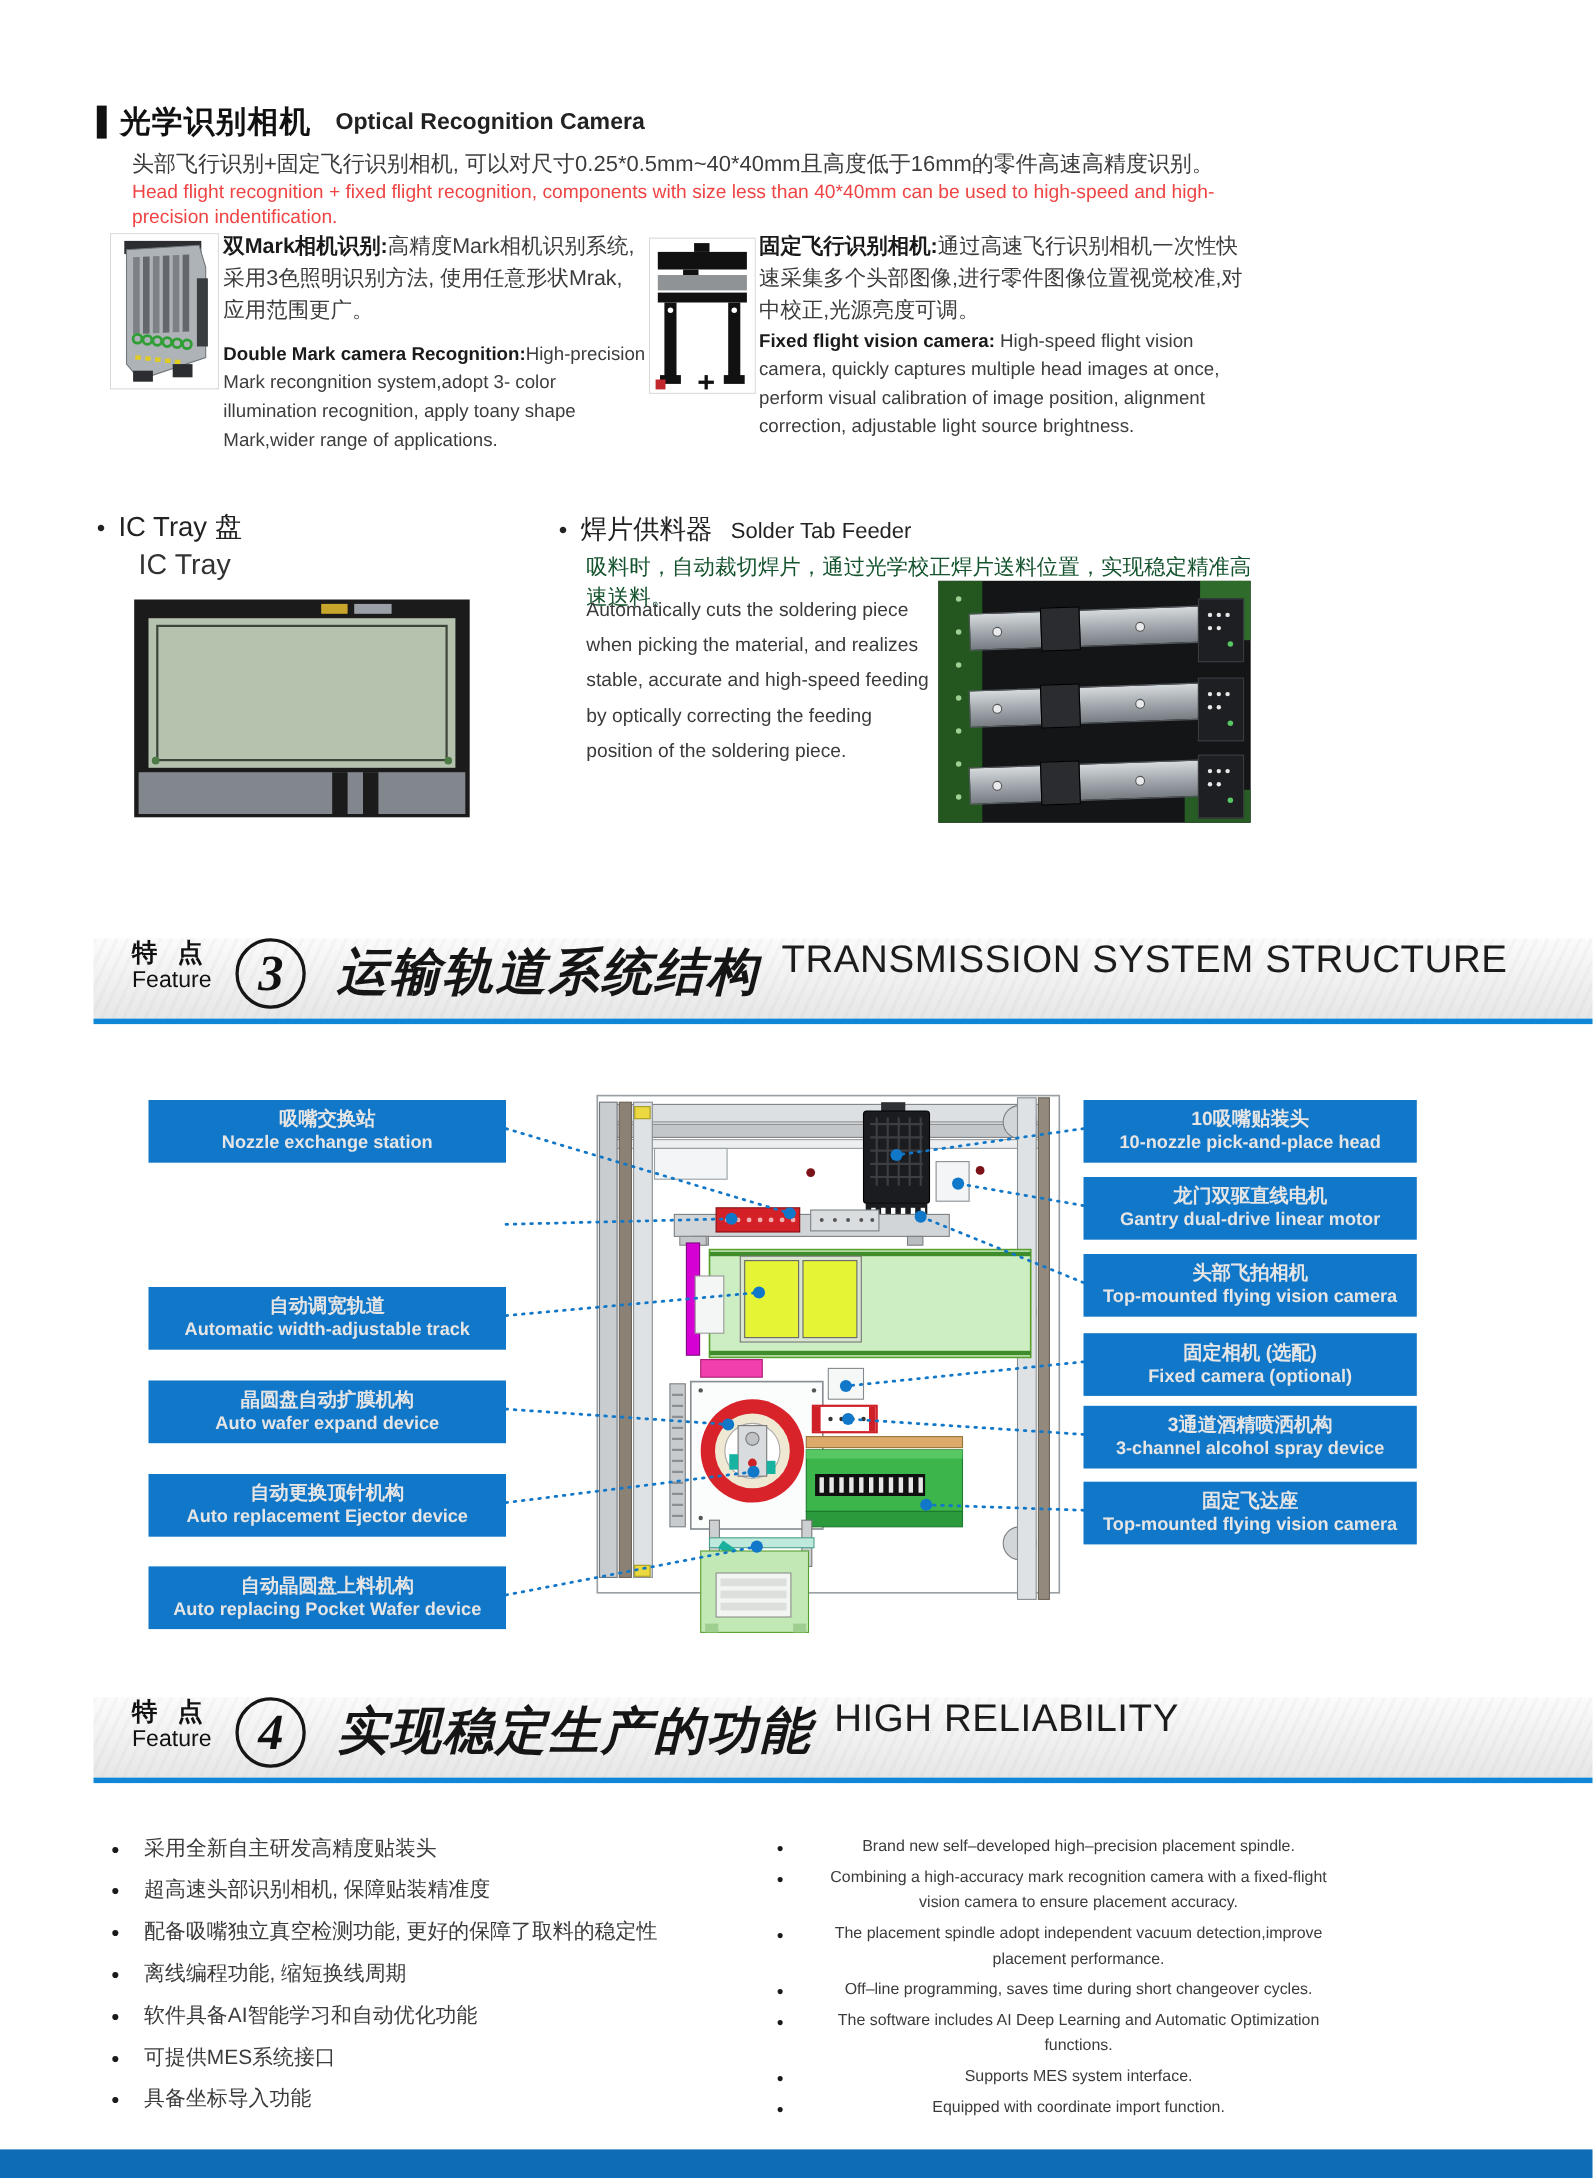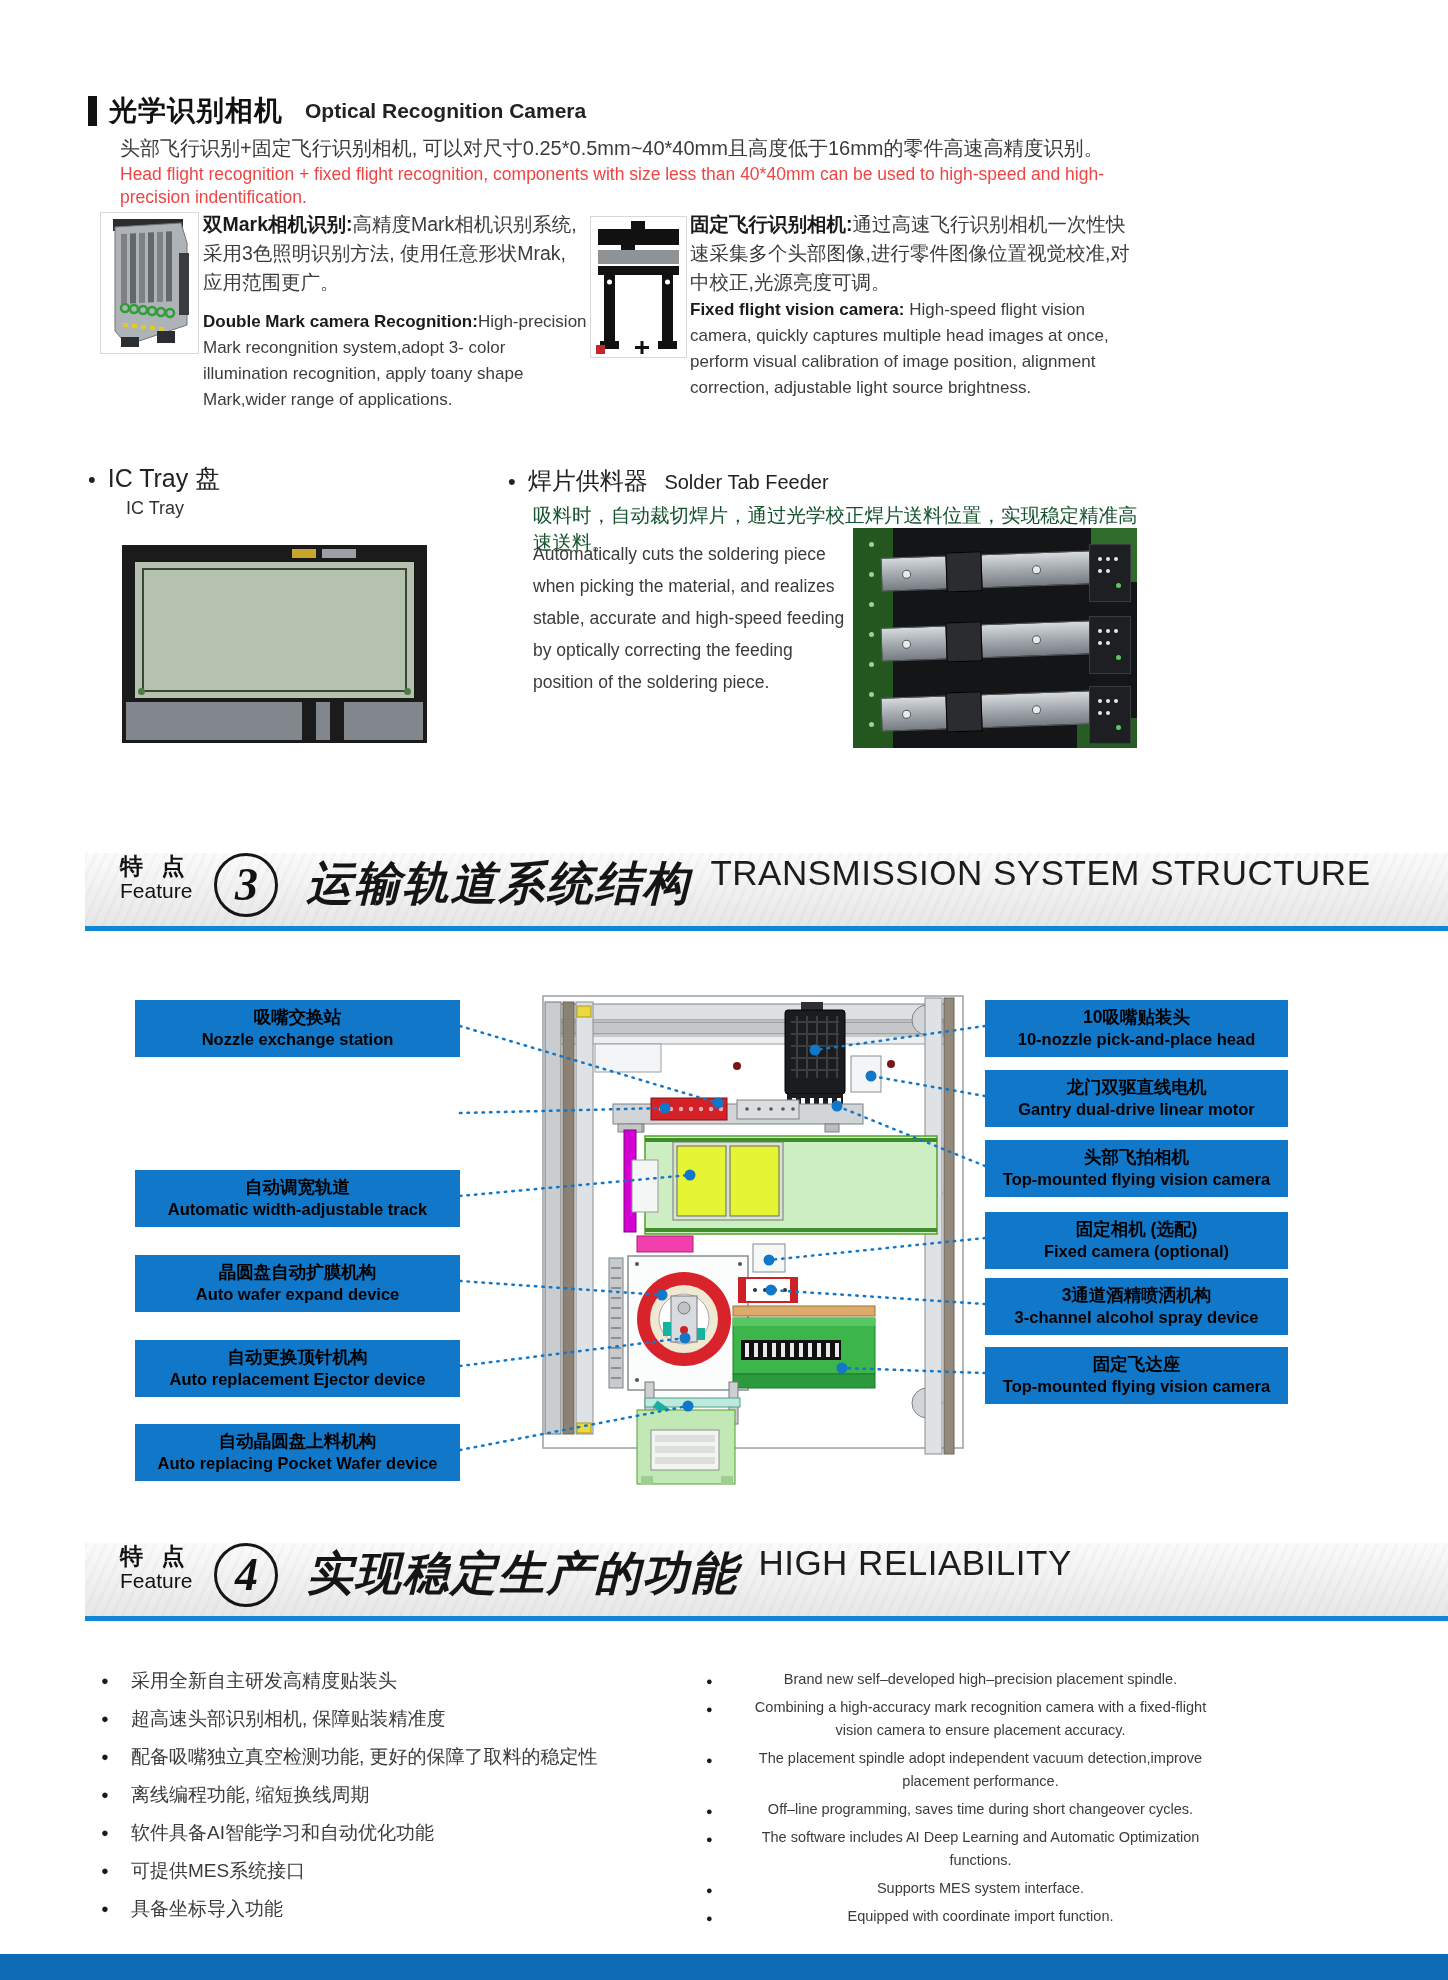--- a/index.html
+++ b/index.html
@@ -18,21 +18,21 @@
   
   .imgbox{border:1px solid #d8d8d8;background:#fff;}
   .colblock{font-size:17px;line-height:26px;color:#3c3c3c;}
   .colblock .zh{font-size:19.5px;line-height:29px;}
   .blabel{font-weight:bold;color:#1a1a1a;}
   .engap{display:block;height:12px;}
 
   
   .bullet-title{font-size:25px;color:#222;}
   .bullet-dot{font-size:22px;margin-right:12px;color:#222;}
-  .sub-en{font-size:18px;color:#333;}
+  .sub-en{font-size:26px;color:#333;}
   .solder-zh{font-size:19.5px;color:#14532d;}
   .solder-en{font-size:17.5px;line-height:32px;color:#3b3b3b;}
 
   
   .ictray{background:#1b1b1b;}
   .ictray .inner{position:absolute;left:13px;right:13px;top:17px;bottom:45px;background:#b5c2ae;}
   .ictray .inner2{position:absolute;left:7px;right:7px;top:6px;bottom:6px;border:2px solid #3d443a;}
   .ictray .bstrip{position:absolute;left:4px;right:4px;bottom:3px;height:38px;background:#82878d;}
   .ictray .notch{position:absolute;bottom:3px;width:14px;height:38px;background:#1b1b1b;}
   .ictray .segy{position:absolute;top:4px;width:24px;height:9px;background:#c8a62b;}
@@ -61,21 +61,21 @@
   .b-label{display:flex;flex-direction:column;line-height:1.15;color:#111;}
   .b-label .l1{font-size:23px;font-weight:bold;letter-spacing:6px;}
   .b-label .l2{font-size:21px;}
   .b-circle{width:64px;height:64px;border:3px solid #161616;border-radius:50%;margin-left:22px;
     display:flex;align-items:center;justify-content:center;
     font:italic bold 46px "Liberation Serif","DejaVu Serif",serif;color:#111;padding-bottom:2px;box-sizing:border-box;}
   .b-zh{margin-left:28px;font-size:46px;font-weight:900;font-style:italic;color:#151515;letter-spacing:2px;white-space:nowrap;}
   .b-en{margin-left:20px;font-size:35px;font-weight:500;color:#1c1c1c;letter-spacing:0.5px;white-space:nowrap;}
 
   
-  .callout{position:absolute;background:#1177c8;color:#000000;text-align:center;
+  .callout{position:absolute;background:#1177c8;color:#e5e5e5;text-align:center;
     display:flex;flex-direction:column;justify-content:center;height:57px;line-height:1.25;}
   .callout .c-zh{font-size:17.5px;font-weight:bold;}
   .callout .c-en{font-size:16.5px;font-weight:bold;}
   .callout.left{left:135px;width:325px;}
   .callout.right{left:985px;width:303px;}
 
   
   .rel{list-style:none;margin:0;padding:0;}
   .rel li{position:relative;padding-left:36px;}
   .rel li::before{content:"●";position:absolute;left:6px;top:0;font-size:13px;color:#1a1a1a;}

